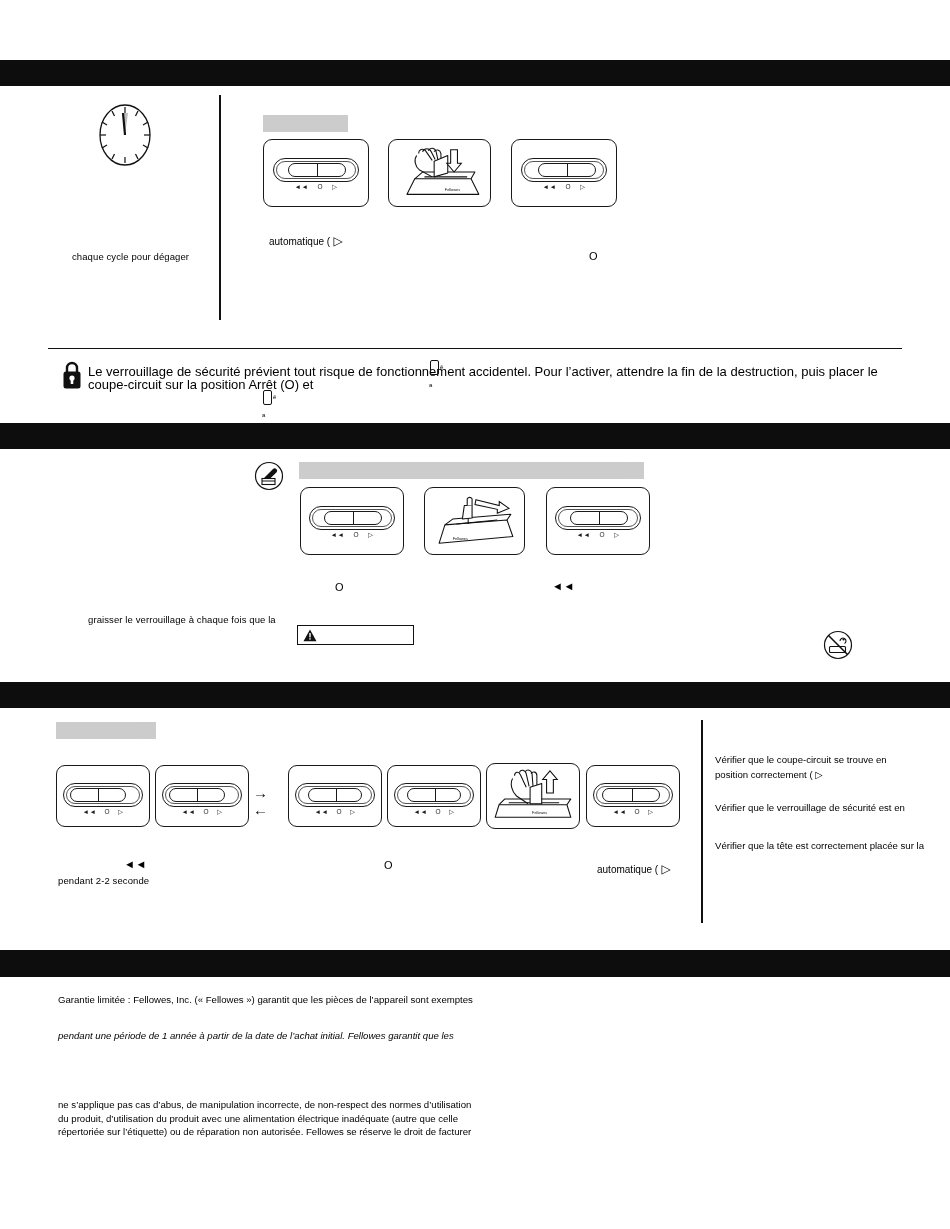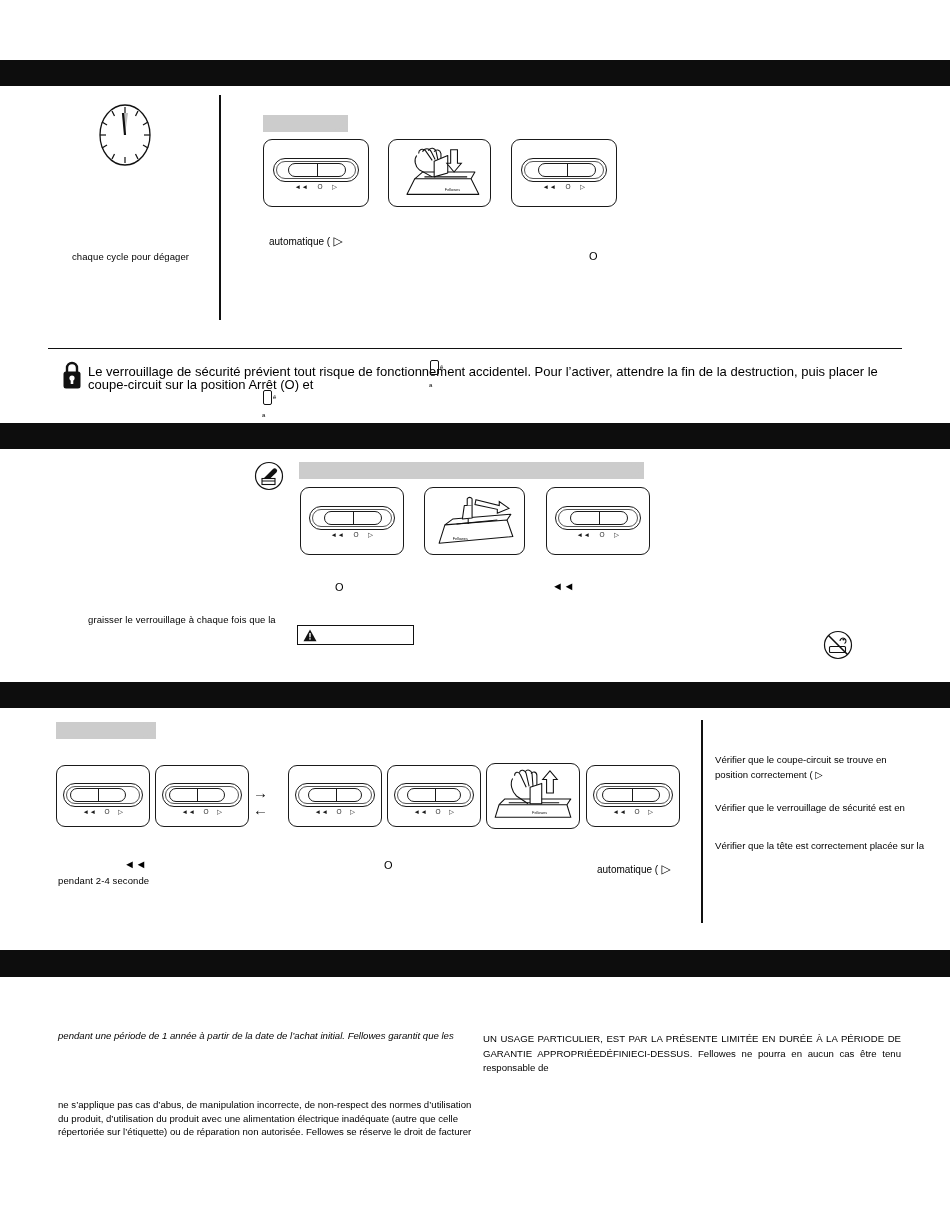--- a/index.html
+++ b/index.html
@@ -358,30 +358,30 @@
       </div>
       <div class="sw-glyphs" style="gap:8px;">
         <span>◄◄</span>
         <span>O</span>
         <span>▷</span>
       </div>
     </div>
   </div>
 
   <div class="txt glyph-lbl" style="left:124px;top:858px;">◄◄</div>
-  <div class="txt cap" style="left:58px;top:875px;">pendant 2-4 seconde</div>
+  <div class="txt cap" style="left:58px;top:875px;">pendant 2-2 seconde</div>
   <div class="txt glyph-lbl" style="left:384px;top:859px;">O</div>
   <div class="txt lbl" style="left:597px;top:862px;">
     <span>automatique (</span><span style="font-size:12px;">&nbsp;▷</span>
   </div>
 
   <div class="vrule" style="left:701px;top:720px;height:203px;"></div>
 
   <div class="txt check" style="left:715px;top:752px;width:200px;">Vérifier que le coupe-circuit se trouve en position correctement ( ▷</div>
   <div class="txt check" style="left:715px;top:800px;width:215px;">Vérifier que le verrouillage de sécurité est en</div>
   <div class="txt check" style="left:715px;top:838px;width:215px;">Vérifier que la tête est correctement placée sur la</div>
 
+  <div class="txt war" style="left:58px;top:986px;width:420px;">Garantie limitée : Fellowes, Inc. (« Fellowes ») garantit que les pièces de l’appareil sont exemptes</div>
   <div class="txt war" style="left:58px;top:1022px;width:425px;font-style:italic;">pendant une période de 1 année à partir de la date de l’achat initial.  Fellowes garantit que les</div>
   <div class="txt war-tight" style="left:58px;top:1098px;width:425px;text-align:left;">ne s’applique pas cas d’abus, de manipulation incorrecte, de non-respect des normes d’utilisation du produit, d’utilisation du produit avec une alimentation électrique inadéquate (autre que celle répertoriée sur l’étiquette) ou de réparation non autorisée. Fellowes se réserve le droit de facturer</div>
 
-  <div class="txt war-r" style="left:483px;top:1032px;width:418px;">UN USAGE PARTICULIER, EST PAR LA PRÉSENTE LIMITÉE EN DURÉE À LA PÉRIODE DE GARANTIE APPROPRIÉEDÉFINIECI-DESSUS.  Fellowes ne pourra en aucun cas être tenu responsable de</div>
 
 </div>
 
 </body></html>

